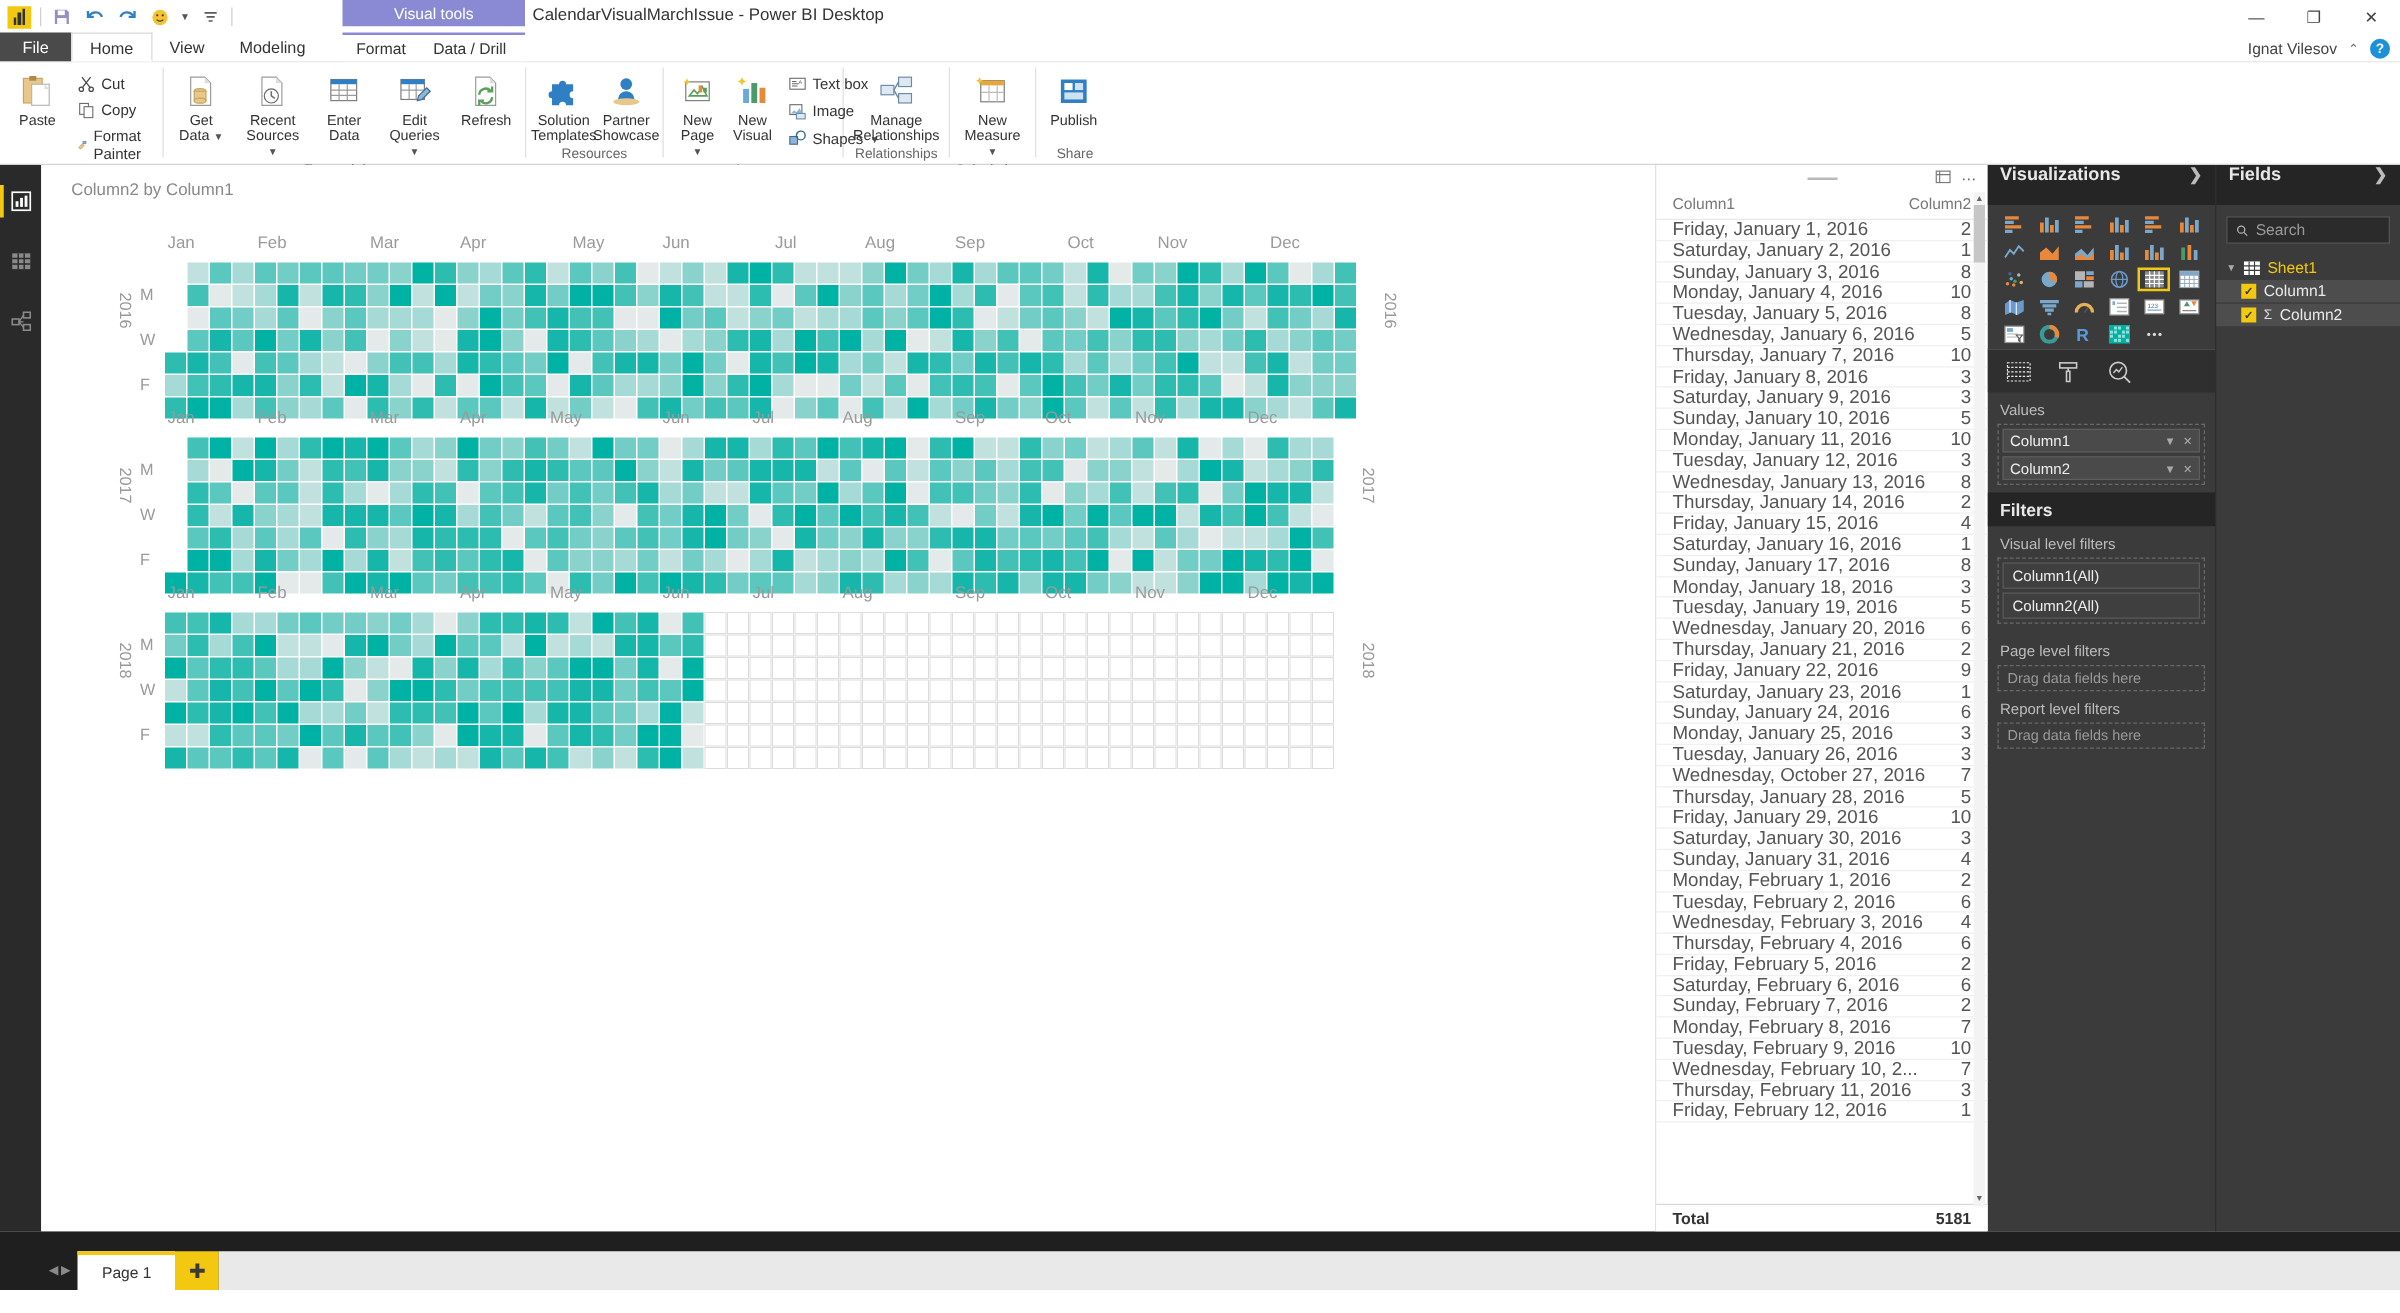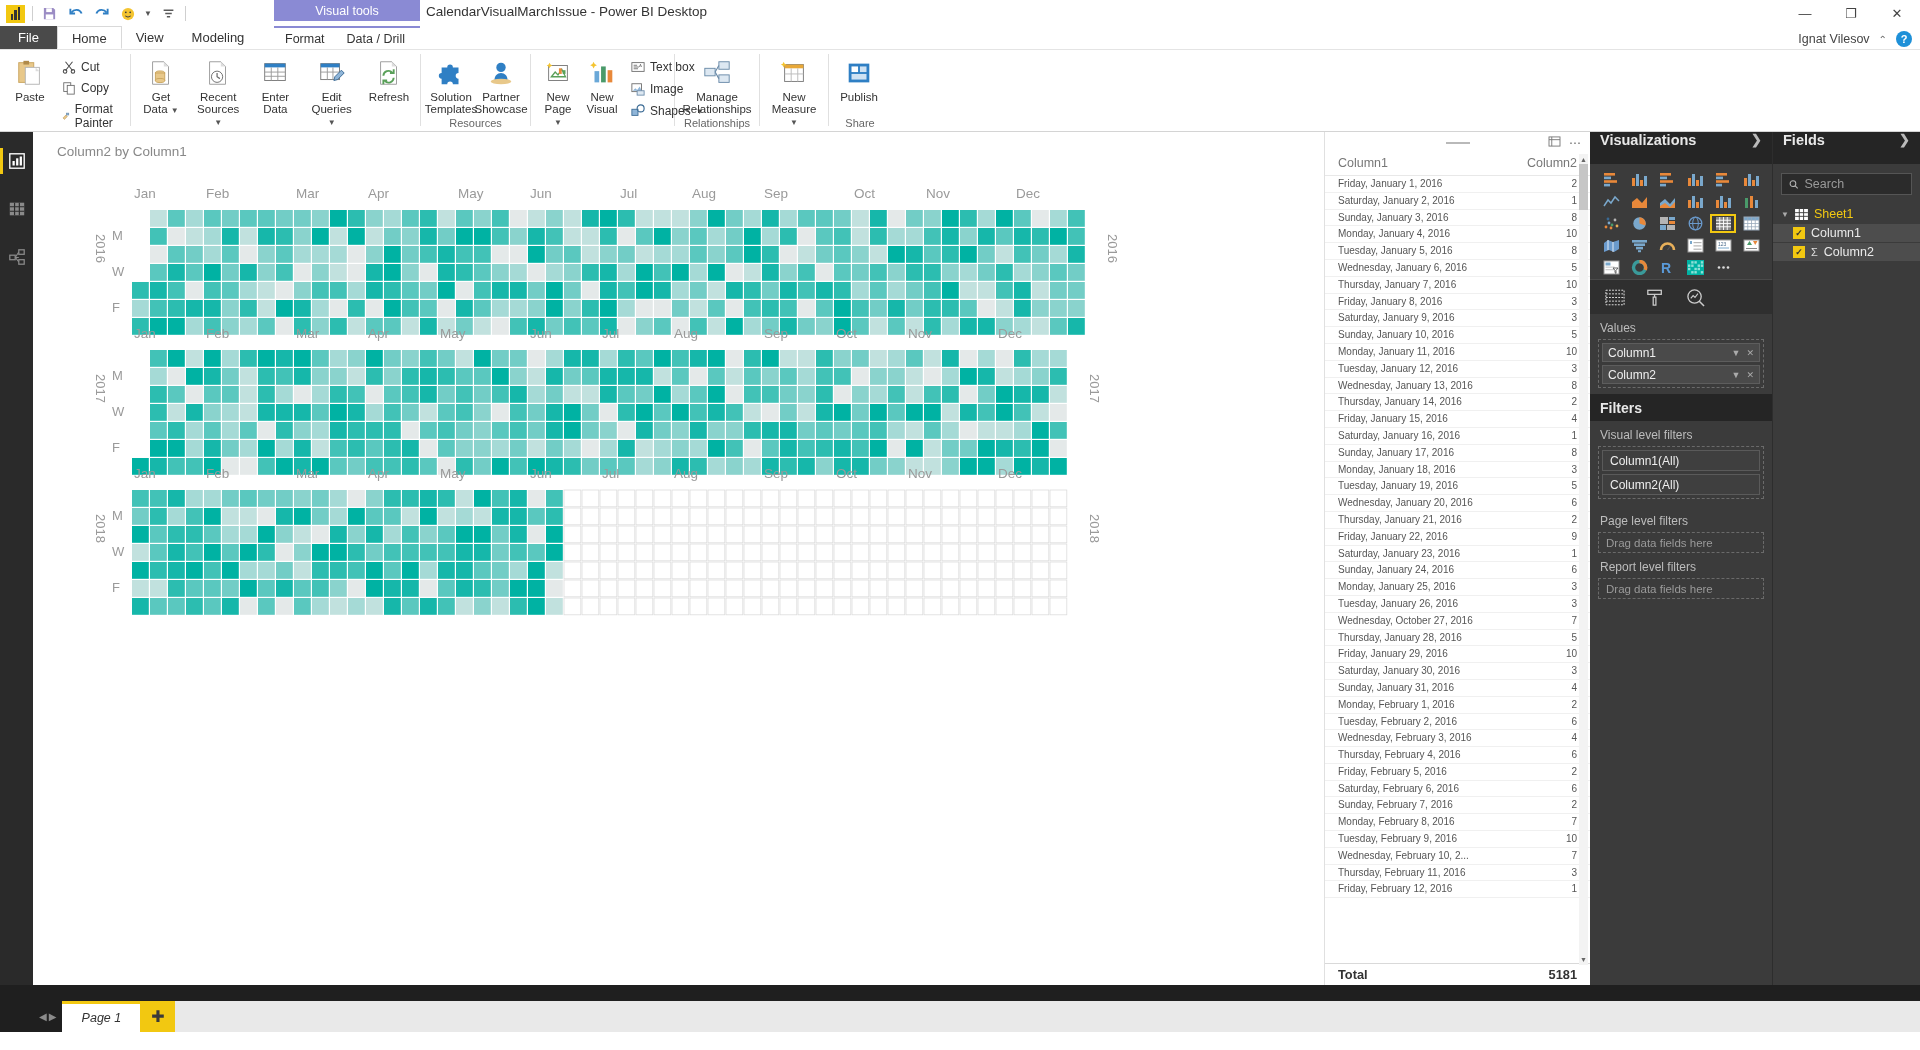--- a/index.html
+++ b/index.html
@@ -54,21 +54,21 @@
   .lnav-item.active::before { content:""; position:absolute; left:0; top:2px; width:3px; height:26px; background:#f2c811; }
   .canvas { flex:1; background:#fff; position:relative; overflow:hidden; }
   .visual-title { position:absolute; left:24px; top:12px; font-size:13.5px; color:#888; }
   
   .tablepanel { width:266px; background:#fff; border-left:1px solid #e0e0e0; display:flex; flex-direction:column; position:relative; }
   .tp-head { height:22px; display:flex; align-items:center; justify-content:space-between; padding:0 8px; }
   .tp-grip { width:24px; height:2px; background:#b9b9b9; margin:0 auto; }
   .tp-icons { display:flex; gap:8px; align-items:center; color:#666; font-size:12px; }
   .tp-colhead { display:flex; justify-content:space-between; padding:2px 13px 5px 13px; font-size:12.5px; color:#777; border-bottom:1px solid #e8e8e8; }
   .tp-rows { flex:1; overflow:hidden; position:relative; }
-  .tp-row { display:flex; justify-content:space-between; padding:1px 13px; font-size:10px; color:#555; border-bottom:1px solid #f0f0f0; line-height:13.8px; }
+  .tp-row { display:flex; justify-content:space-between; padding:1px 13px; font-size:15px; color:#555; border-bottom:1px solid #f0f0f0; line-height:13.8px; }
   .tp-row .v { color:#555; }
   .tp-total { display:flex; justify-content:space-between; padding:3px 13px; font-size:12.8px; font-weight:bold; color:#333; border-top:1px solid #d9d9d9; background:#fff; }
   .tp-scroll { position:absolute; right:2px; top:22px; bottom:20px; width:9px; }
   .tp-scroll .track { position:absolute; inset:0; background:#f3f3f3; }
   .tp-scroll .thumb { position:absolute; left:0; top:10px; width:9px; height:46px; background:#c6c6c6; }
   .tp-scroll .arr { position:absolute; left:0; width:9px; height:11px; font-size:7px; color:#666; display:flex; align-items:center; justify-content:center; background:#f3f3f3; }
   
   .vizpane { width:182px; background:#3b3b3b; color:#e8e8e8; display:flex; flex-direction:column; }
   .pane-head { height:32px; background:#252525; display:flex; align-items:flex-start; justify-content:space-between; padding:0 10px; font-size:14.5px; font-weight:bold; }
   .pane-chev { color:#bbb; font-size:13px; cursor:pointer; }
@@ -96,21 +96,21 @@
   .searchbox { margin:9px 8px; height:22px; background:#2b2b2b; border:1px solid #555; display:flex; align-items:center; gap:6px; padding:0 7px; }
   .searchbox input { background:transparent; border:none; outline:none; color:#ddd; font-size:12.5px; width:100%; font-family:inherit; }
   .searchbox input::placeholder { color:#9a9a9a; }
   .tablerow { display:flex; align-items:center; gap:6px; padding:3px 8px; font-size:12.5px; color:#f2c811; cursor:pointer; }
   .fieldrow { display:flex; align-items:center; gap:6px; padding:2px 8px 2px 20px; font-size:12.5px; color:#eaeaea; background:#4d4d4d; margin-bottom:1px; cursor:pointer; }
   .chk { width:12px; height:12px; background:#f2c811; display:flex; align-items:center; justify-content:center; font-size:9px; color:#333; font-weight:bold; }
   
   .pagebar { height:47px; background:#1f1f1f; display:flex; align-items:flex-end; padding-left:33px; }
   .pnav { display:flex; gap:2px; padding:0 6px 10px 6px; color:#8a8a8a; font-size:10px; }
   .pnav span { cursor:pointer; }
-  .ptab { height:31px; min-width:78px; background:#fff; color:#333; display:flex; align-items:center; justify-content:center; font-size:12.5px; border-top:3px solid #f2c811; cursor:pointer;font-style:italic; }
+  .ptab { height:31px; min-width:78px; background:#fff; color:#333; display:flex; align-items:center; justify-content:center; font-size:12.5px; border-top:3px solid #f2c811; cursor:pointer; }
   .paddbtn { width:35px; height:31px; background:#f2c811; display:flex; align-items:center; justify-content:center; color:#3a3a3a; font-size:16px; cursor:pointer; }
   .pagefill { flex:1; height:31px; background:#e9e9e9; }
   .statusbar { height:30px; background:#1f1f1f; color:#fff; display:flex; align-items:center; padding-left:5px; font-size:11.5px; font-weight:bold; letter-spacing:.3px;margin-top:32px; }
 </style>
 </head>
 <body>
 
 <div class="titlebar">
   <div class="qat">
     <div class="pbi-logo">

